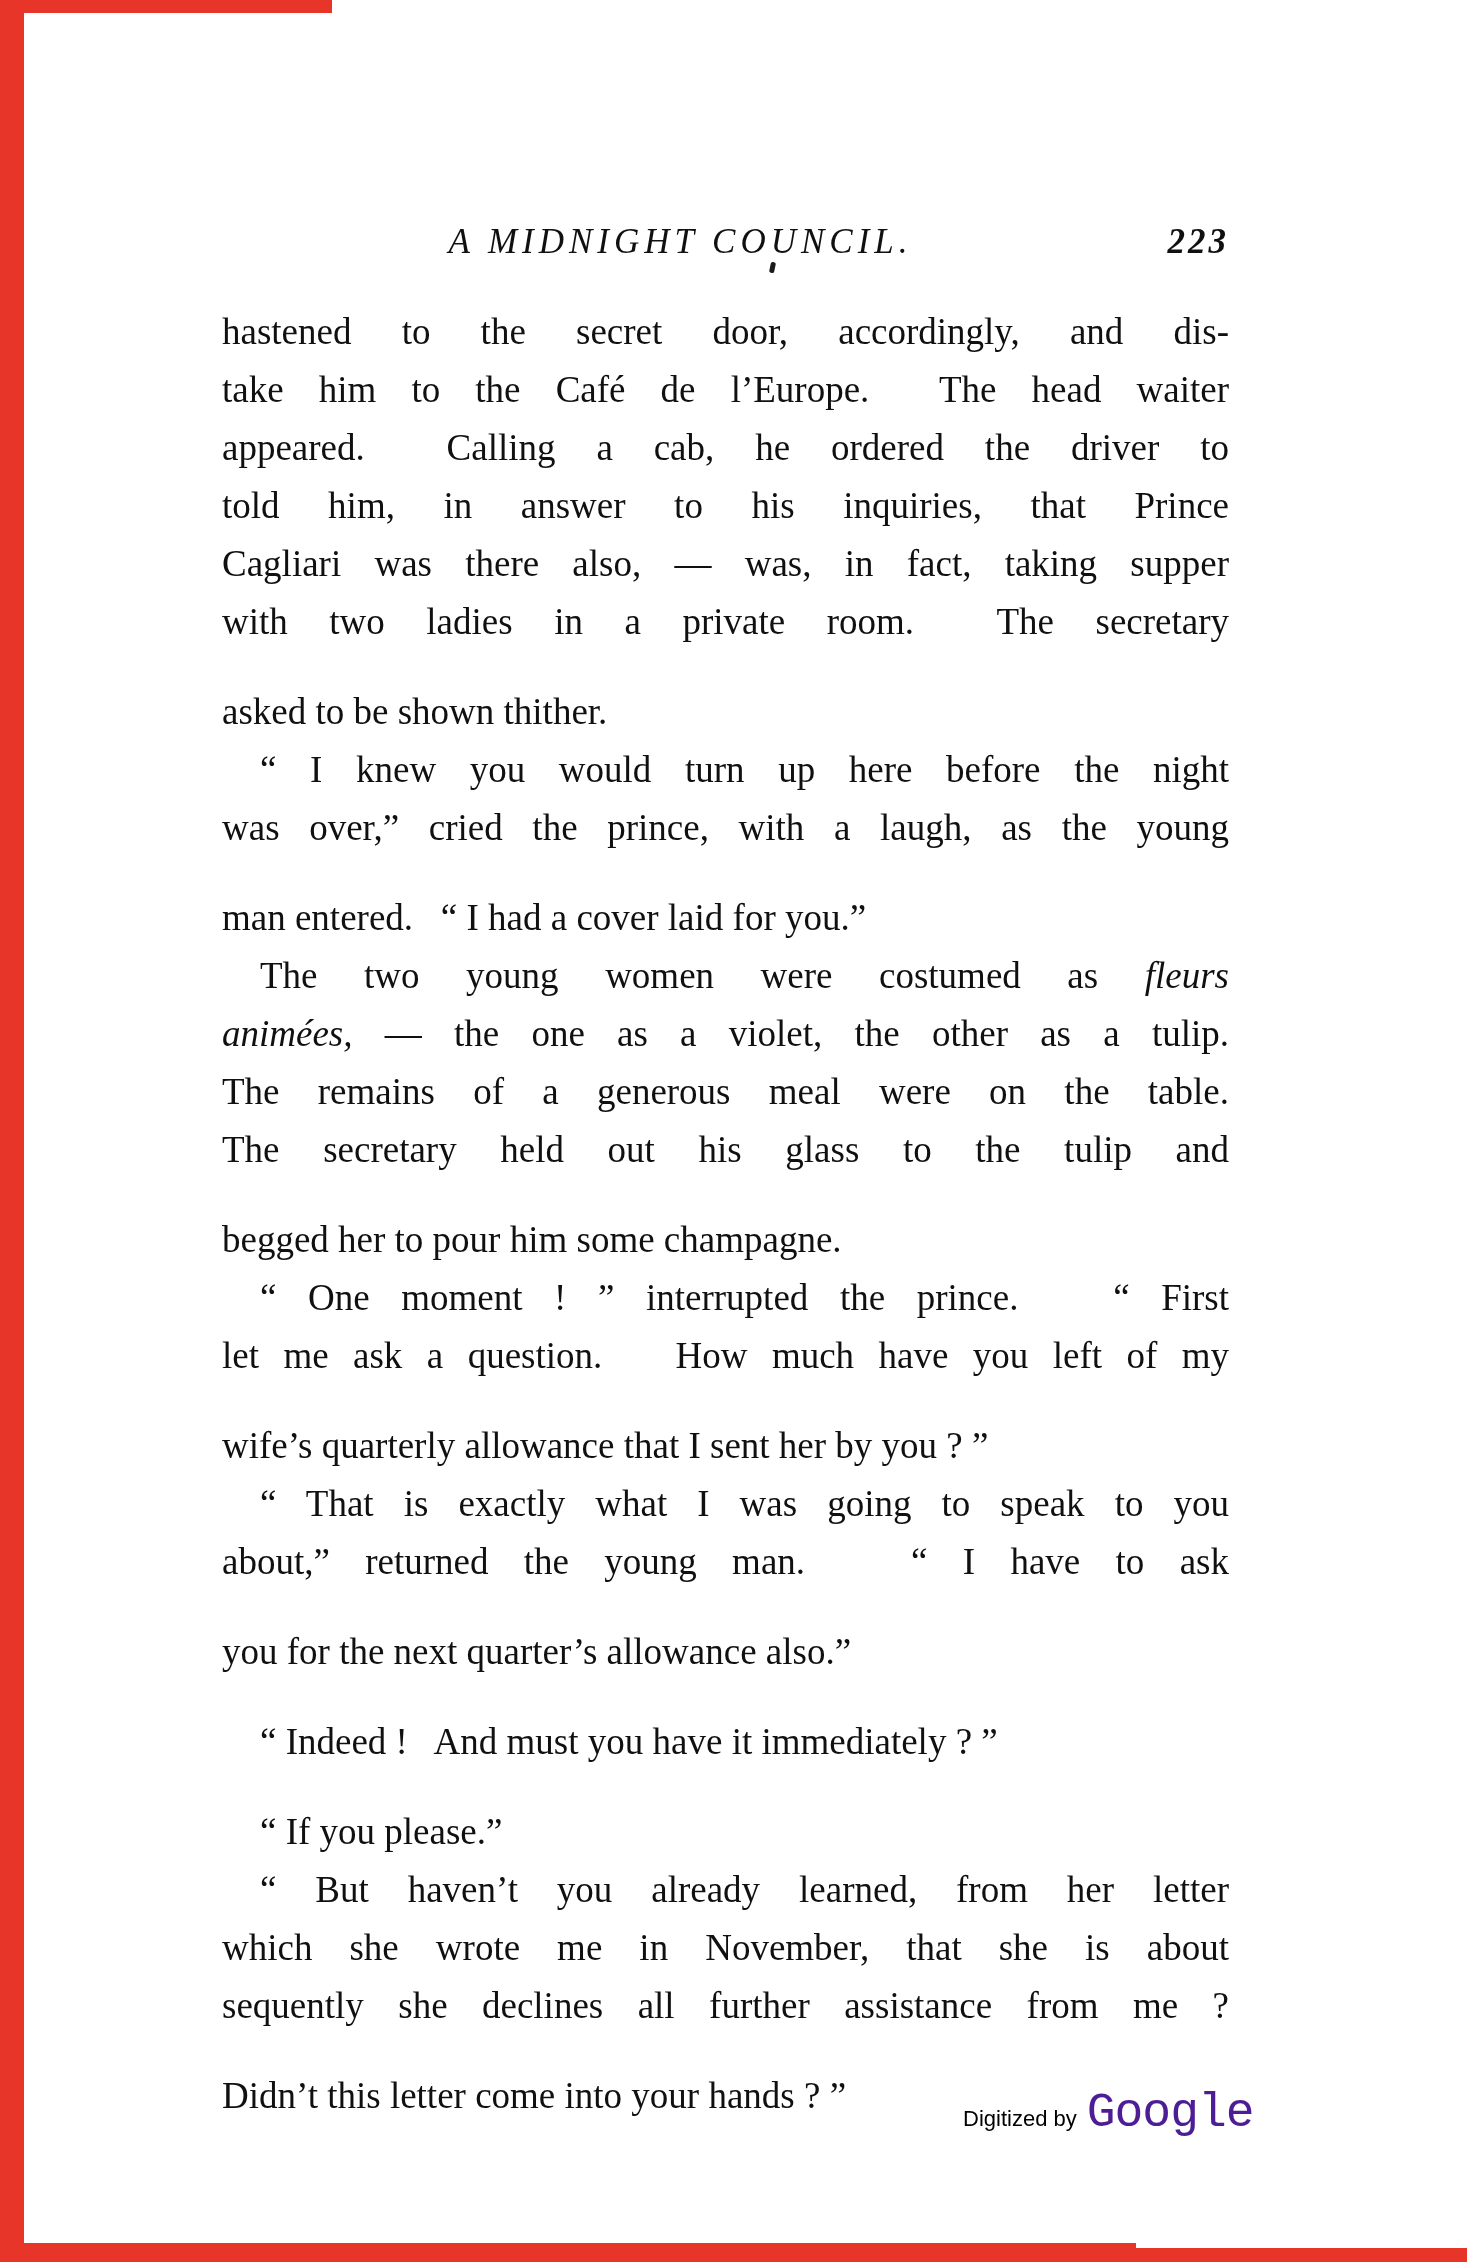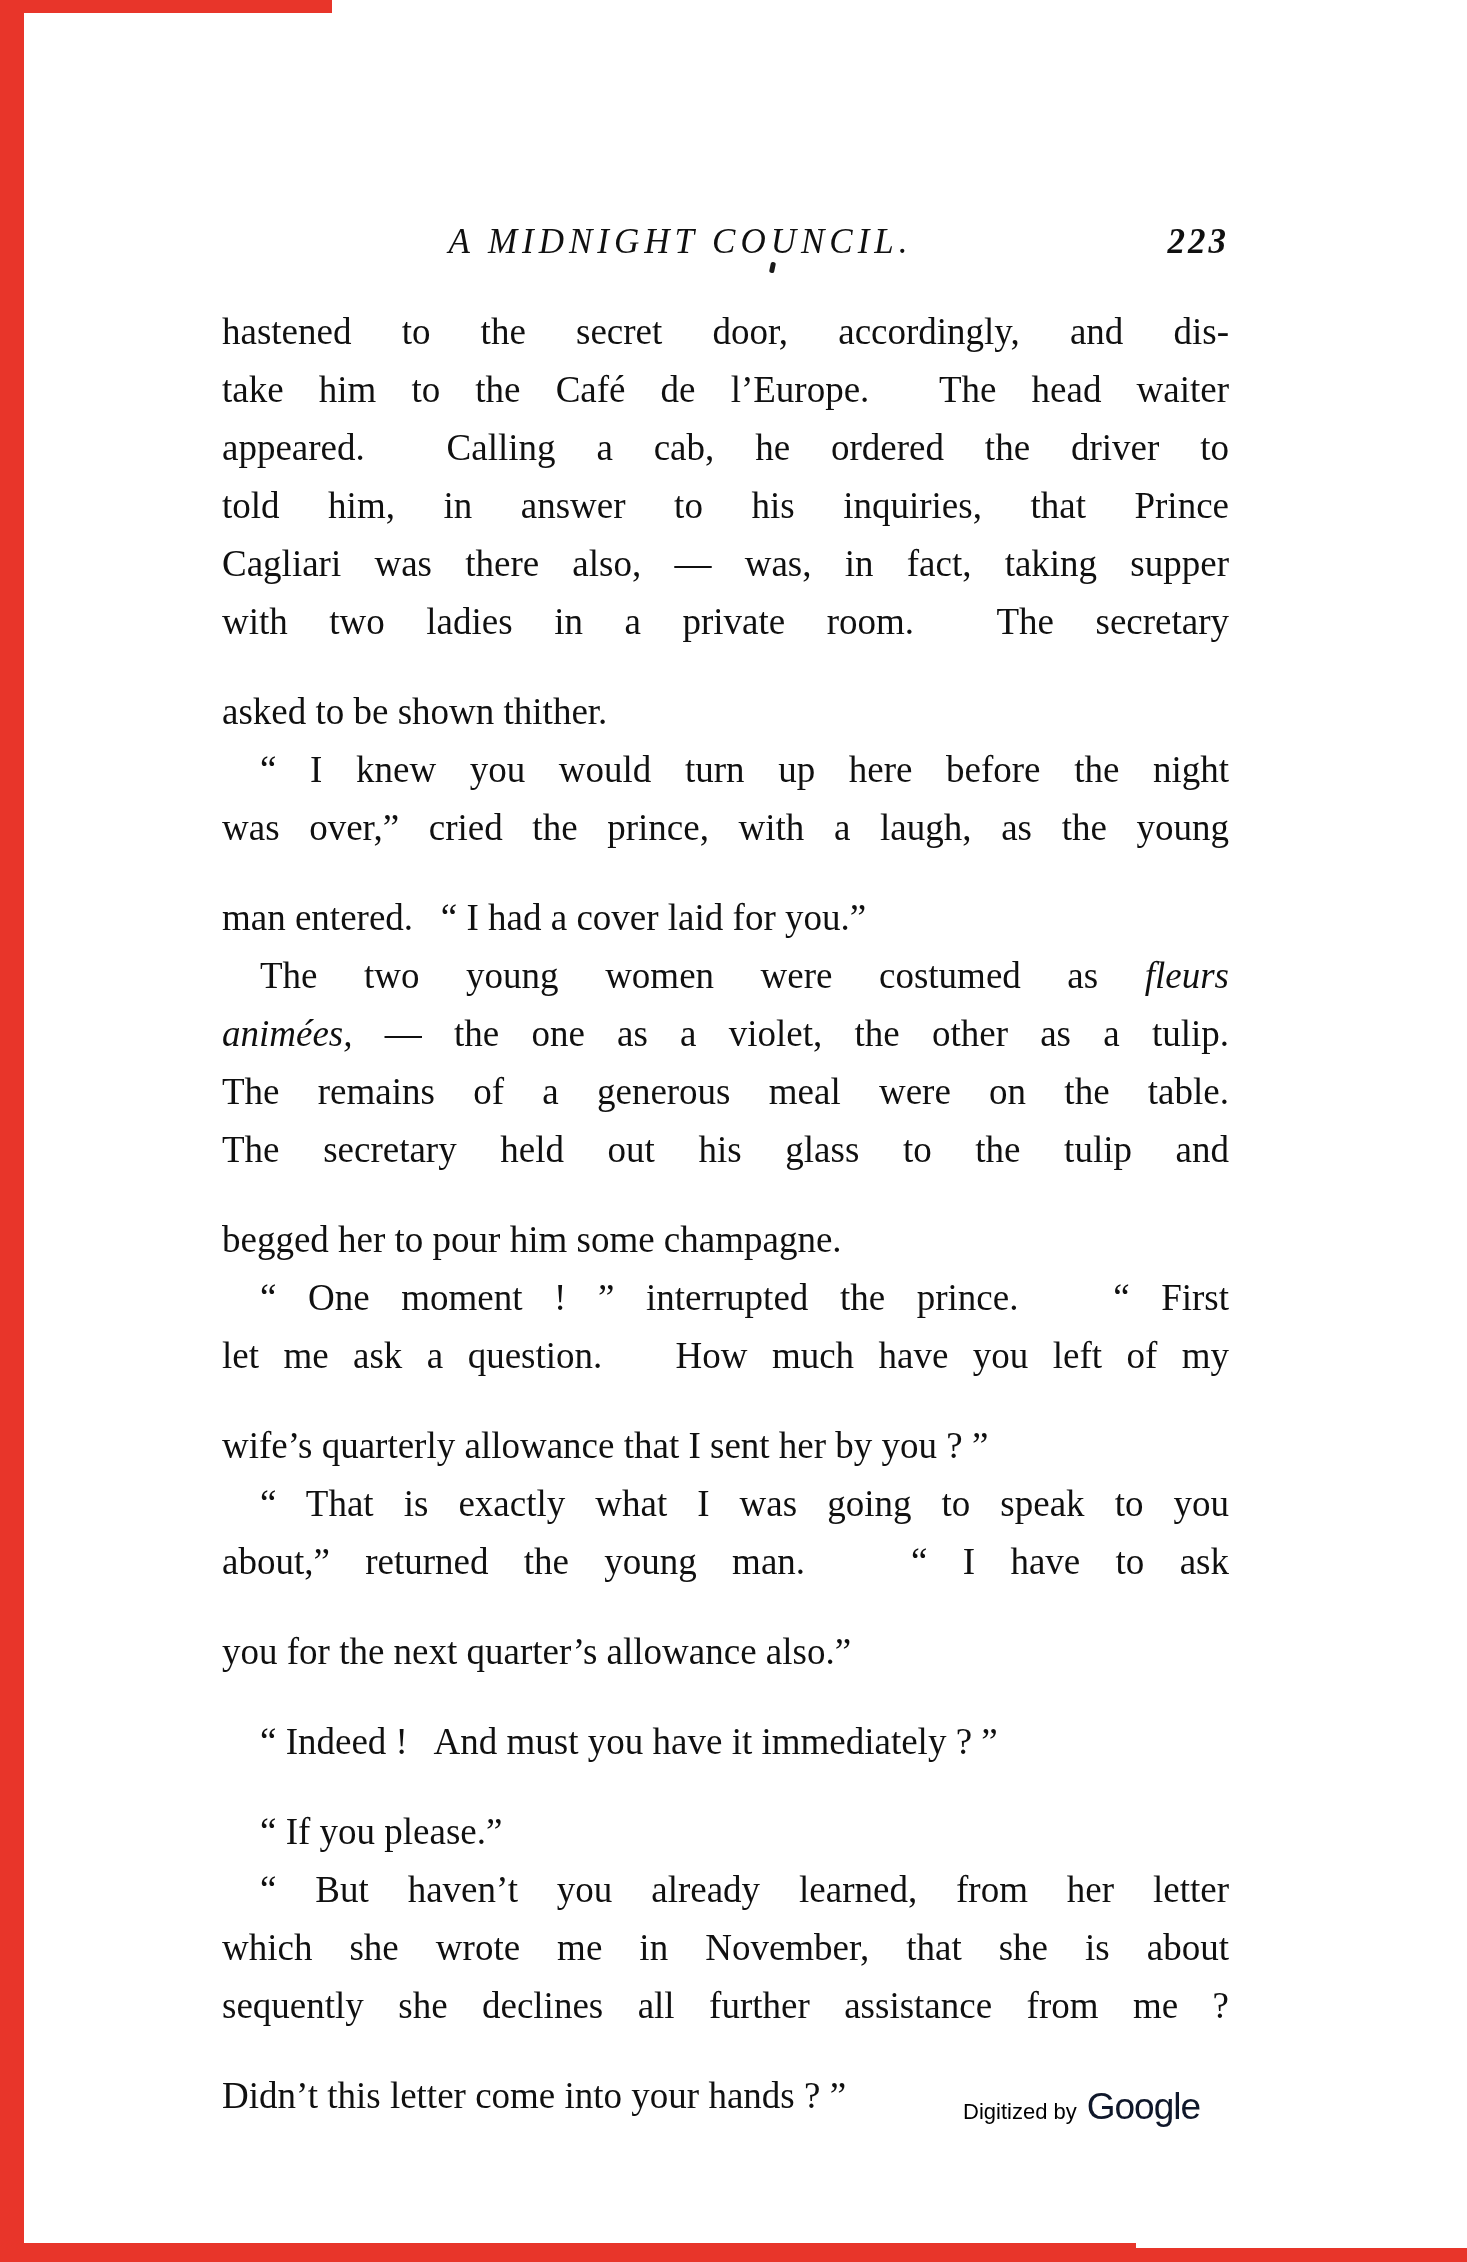--- a/index.html
+++ b/index.html
@@ -93,23 +93,23 @@
     align-items: baseline;
     gap: 10px;
     text-align: center;
   }
   #watermark-prefix {
     font-family: "Liberation Sans", "DejaVu Sans", sans-serif;
     font-size: 22px;
     color: #000;
   }
   #watermark-brand {
-    font-family: Liberation Sans, sans-serif;
-    font-size: 37px;
-    color: #0f172a;
+    font-family: Liberation Mono, monospace;
+    font-size: 48px;
+    color: #4c1d95;
     letter-spacing: -1px;
   }
 </style>
 </head>
 <body>
 
 <div class="scan-bar" id="scan-left" style="background: rgb(232, 53, 42);"></div>
 <div class="scan-bar" id="scan-top" style="background: rgb(232, 53, 42);"></div>
 <div class="scan-bar" id="scan-bottom-left" style="background: rgb(232, 53, 42);"></div>
 <div class="scan-bar" id="scan-bottom" style="background: rgb(232, 53, 42);"></div>

